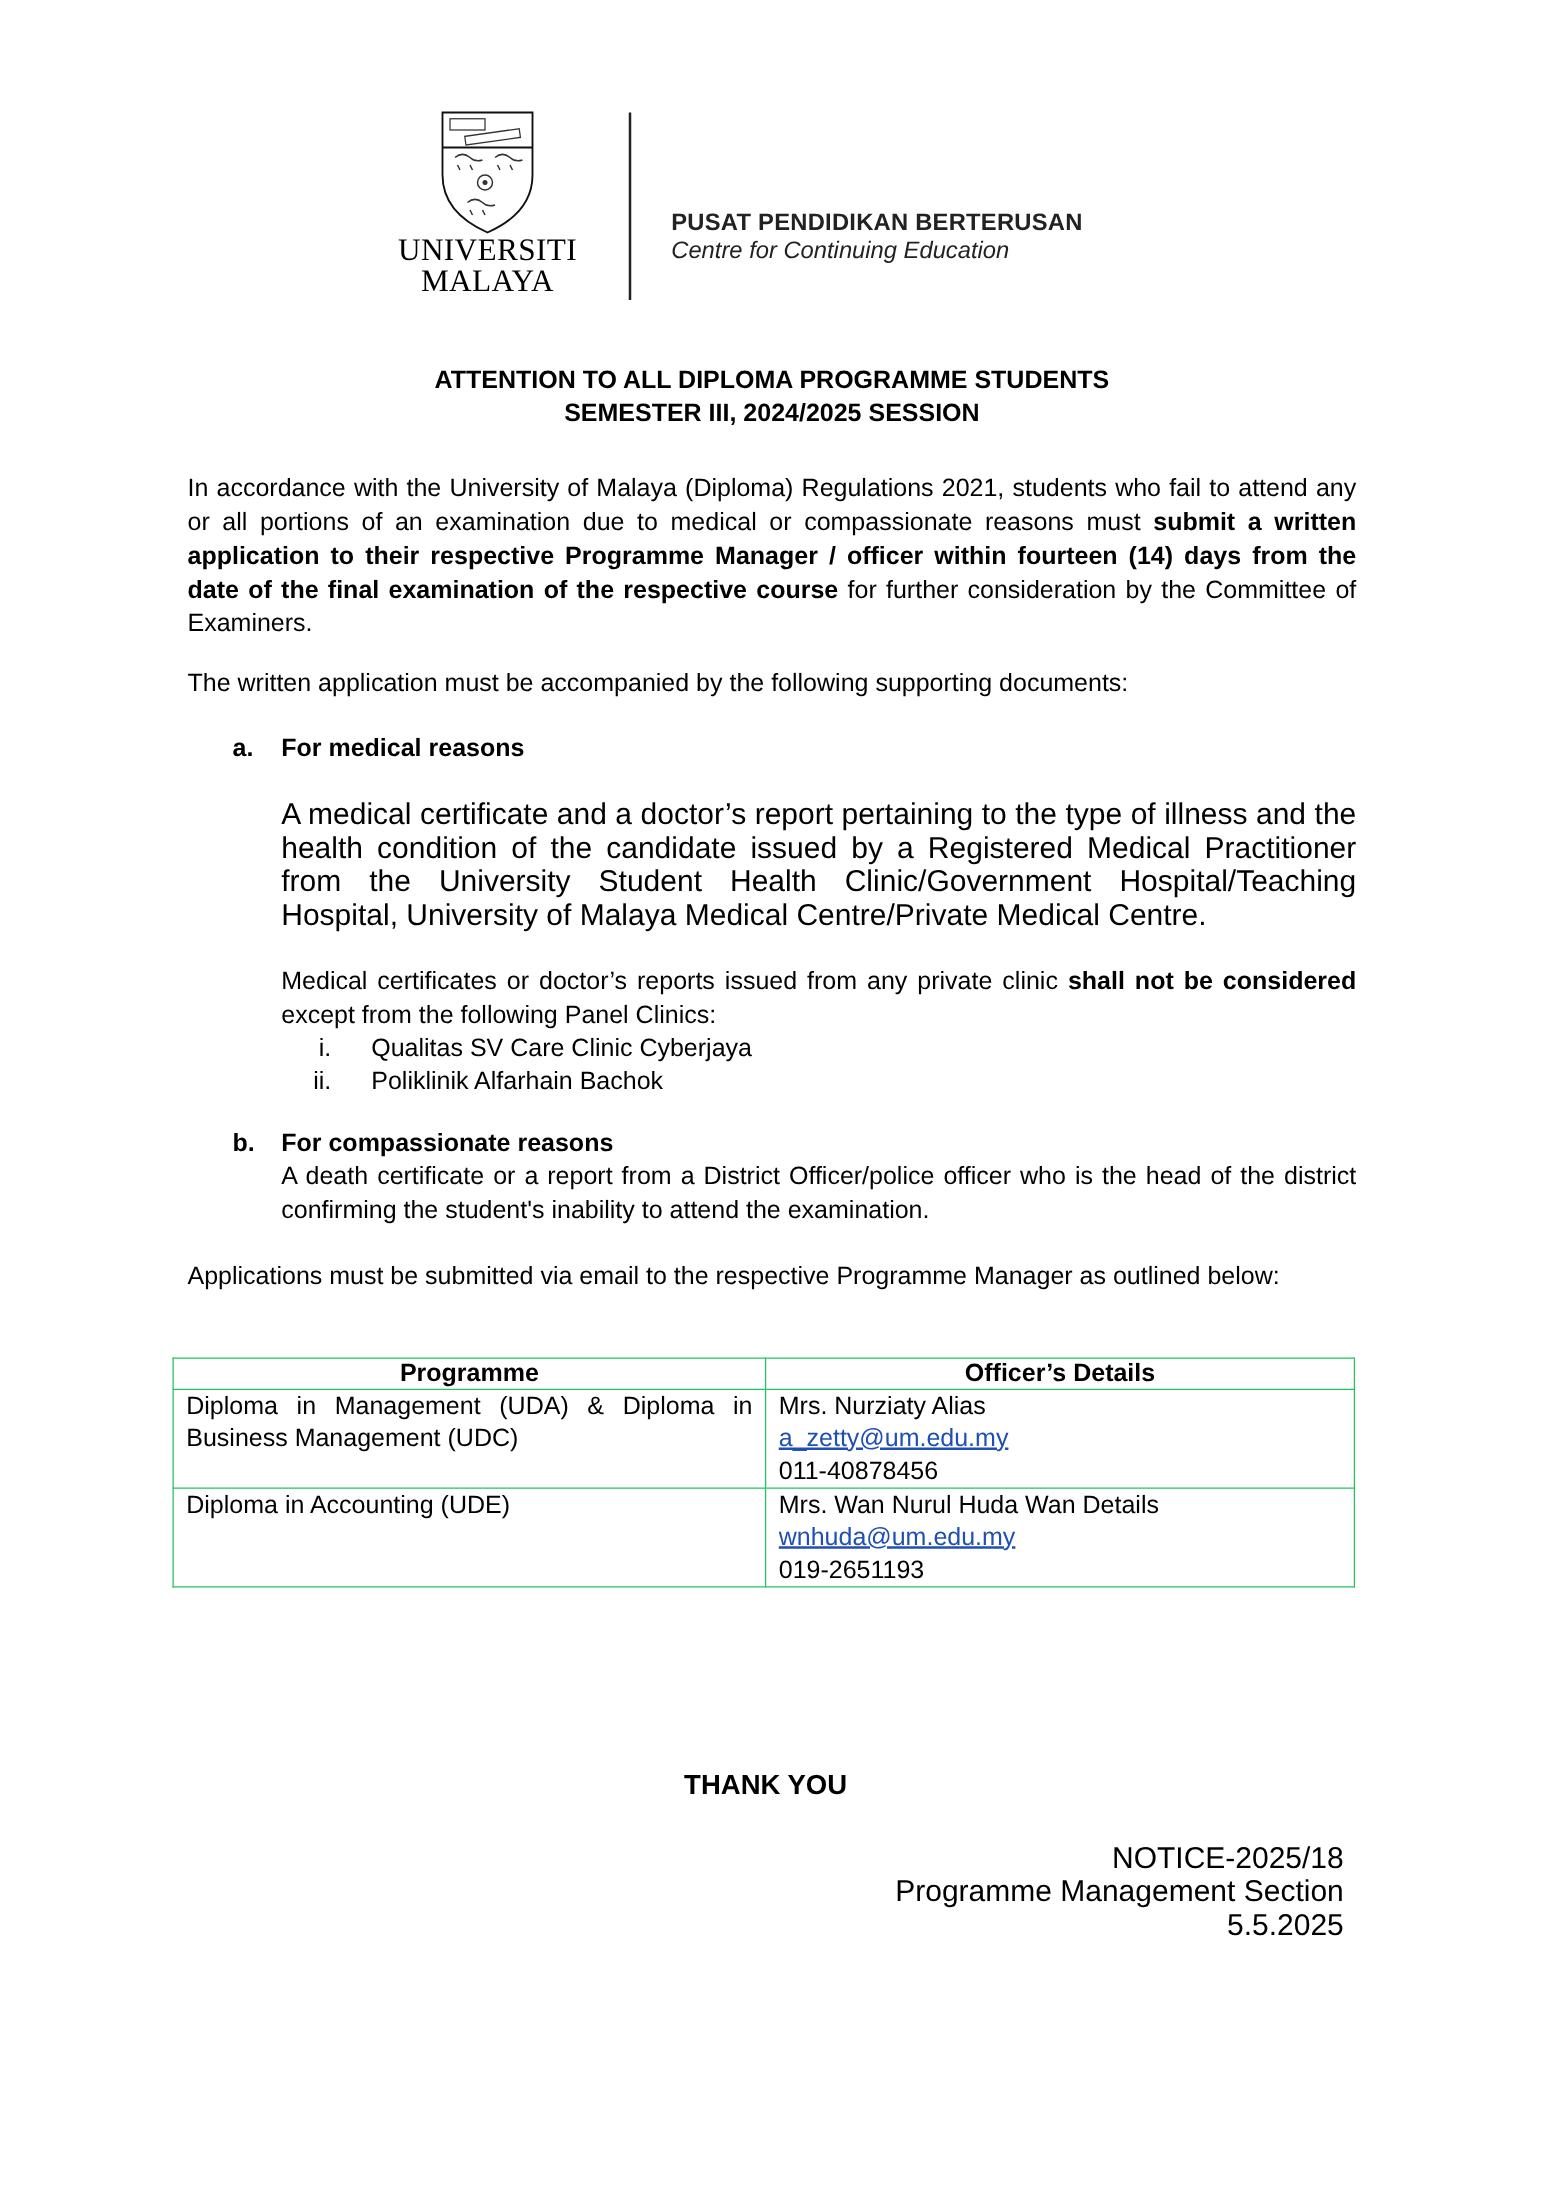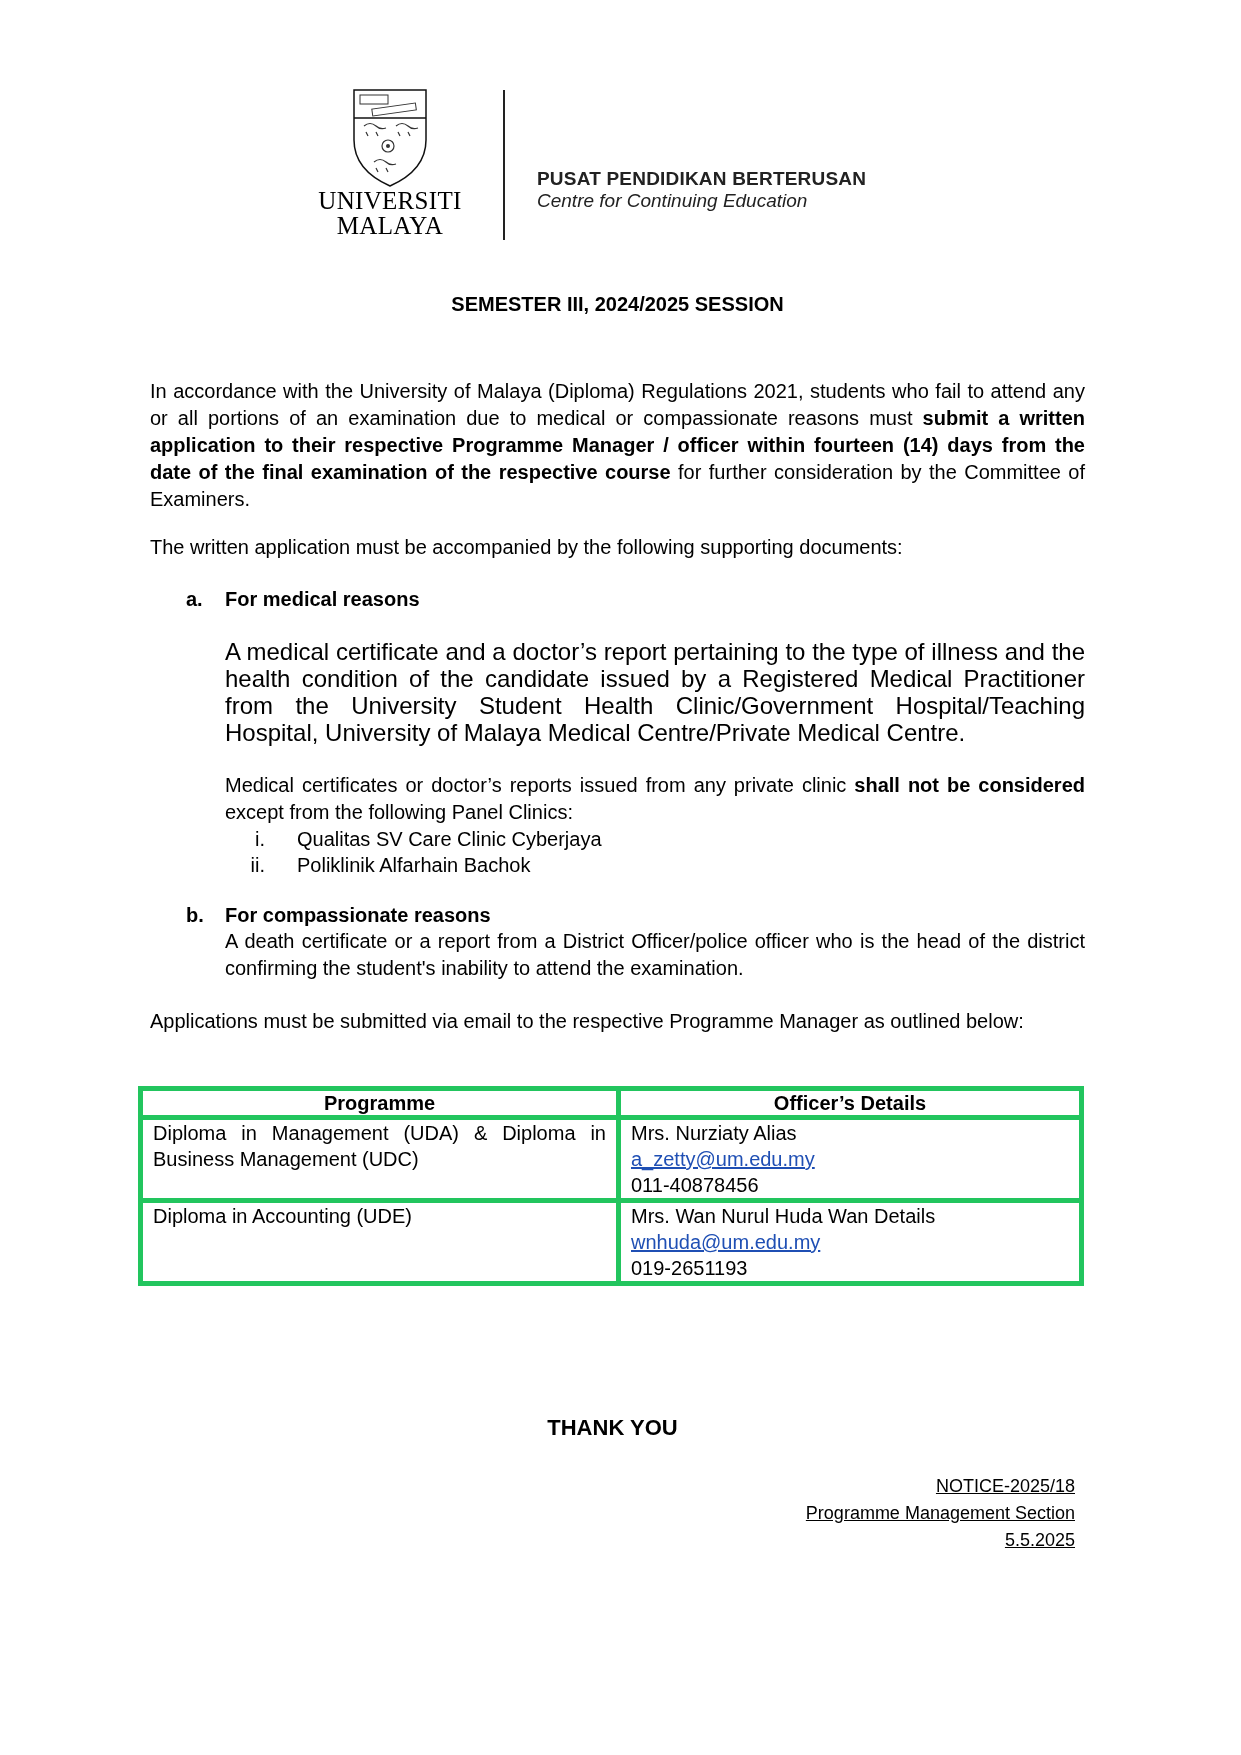--- a/index.html
+++ b/index.html
@@ -29,27 +29,27 @@
   .sa-text2 { left: 225px; width: 860px; top: 772px; font-size: 20px; line-height: 27px; text-align: justify; }
   .clinic { font-size: 20px; line-height: 26px; }
   .clinic-num { width: 40px; text-align: right; }
   .sb-marker { left: 186px; top: 902px; }
   .sb-title { left: 225px; top: 902px; }
   .sb-text { left: 225px; width: 860px; top: 928px; font-size: 20px; line-height: 27px; text-align: justify; }
   .p3 { top: 1008px; }
 
   
   table.officers { position: absolute; left: 138px; top: 1086px; width: 946px; border-collapse: collapse; font-size: 20px; }
-  table.officers th, table.officers td { border: 5px solid #22c55e; padding: 0 10px; vertical-align: top; line-height: 26px; }
+  table.officers th, table.officers td { border: 1px solid #22c55e; padding: 0 10px; vertical-align: top; line-height: 26px; }
   table.officers th { font-weight: bold; text-align: center; line-height: 24px; }
   table.officers td.prog { width: 453px; text-align: justify; margin-top: 23px; }
   .email { color: #1f4fb4; text-decoration: underline; }
 
   .thanks { left: 150px; width: 925px; top: 1415px; text-align: center; font-weight: bold; font-size: 22px; }
-  .footer { left: 700px; width: 375px; top: 1473px; text-align: right; font-size: 18px; line-height: 27px; text-decoration: underline; }
+  .footer { left: 700px; width: 375px; top: 1473px; text-align: right; font-size: 24px; line-height: 27px; }
 </style>
 </head>
 <body>
 
 <div class="abs crest">
   <svg width="76" height="100" viewBox="0 0 76 100">
     <path d="M2 2 H74 V52 C74 76 56 90 38 98 C20 90 2 76 2 52 Z" fill="#fff" stroke="#111" stroke-width="1.5"></path>
     <line x1="2" y1="30" x2="74" y2="30" stroke="#111" stroke-width="1.5"></line>
     <rect x="8" y="7" width="28" height="9" fill="none" stroke="#333" stroke-width="1"></rect>
     <rect x="20" y="18" width="44" height="7" fill="none" stroke="#333" stroke-width="1" transform="rotate(-8 42 21)"></rect>
@@ -64,20 +64,21 @@
   <div>UNIVERSITI</div>
   <div>MALAYA</div>
 </div>
 <div class="abs vdivider"></div>
 <div class="abs centre-name">
   <div class="ms">PUSAT PENDIDIKAN BERTERUSAN</div>
   <div class="en">Centre for Continuing Education</div>
 </div>
 
 <div class="abs heading">
+  <div>ATTENTION TO ALL DIPLOMA PROGRAMME STUDENTS</div>
   <div>SEMESTER III, 2024/2025 SESSION</div>
 </div>
 
 <div class="abs para p1"><span>In accordance with the University of Malaya (Diploma) Regulations 2021, students who fail to attend any or all portions of an examination due to medical or compassionate reasons must </span><b>submit a written application to their respective Programme Manager / officer within fourteen (14) days from the date of the final examination of the respective course</b><span> for further consideration by the Committee of Examiners.</span></div>
 
 <div class="abs para p2">The written application must be accompanied by the following supporting documents:</div>
 
 <div class="abs sec-label sa-marker">a.</div>
 <div class="abs sec-label sa-title">For medical reasons</div>
 <div class="abs sa-text">A medical certificate and a doctor’s report pertaining to the type of illness and the health condition of the candidate issued by a Registered Medical Practitioner from the University Student Health Clinic/Government Hospital/Teaching Hospital, University of Malaya Medical Centre/Private Medical Centre.</div>

